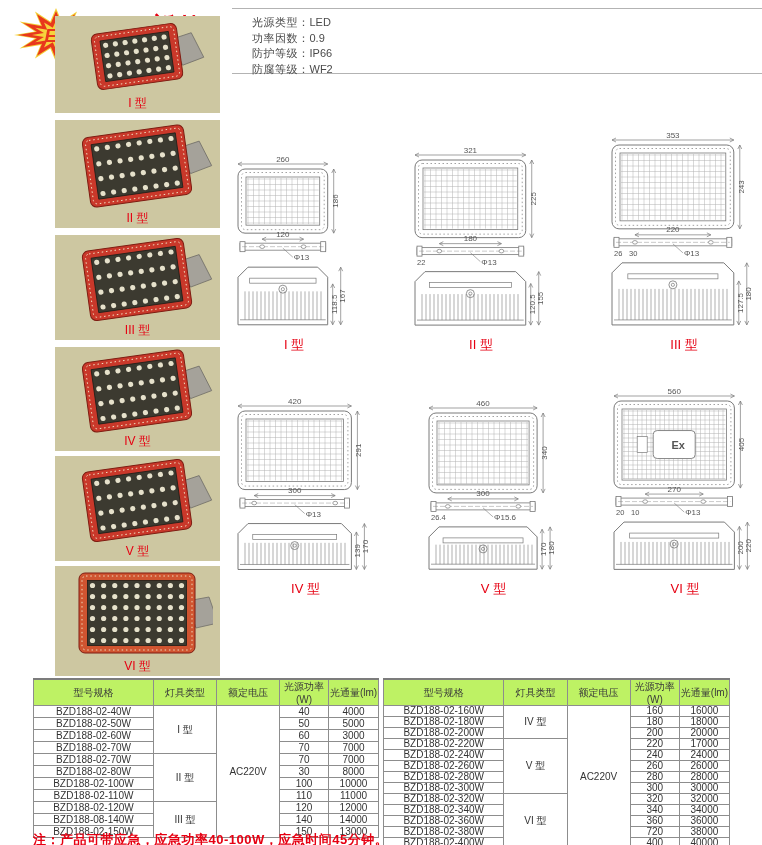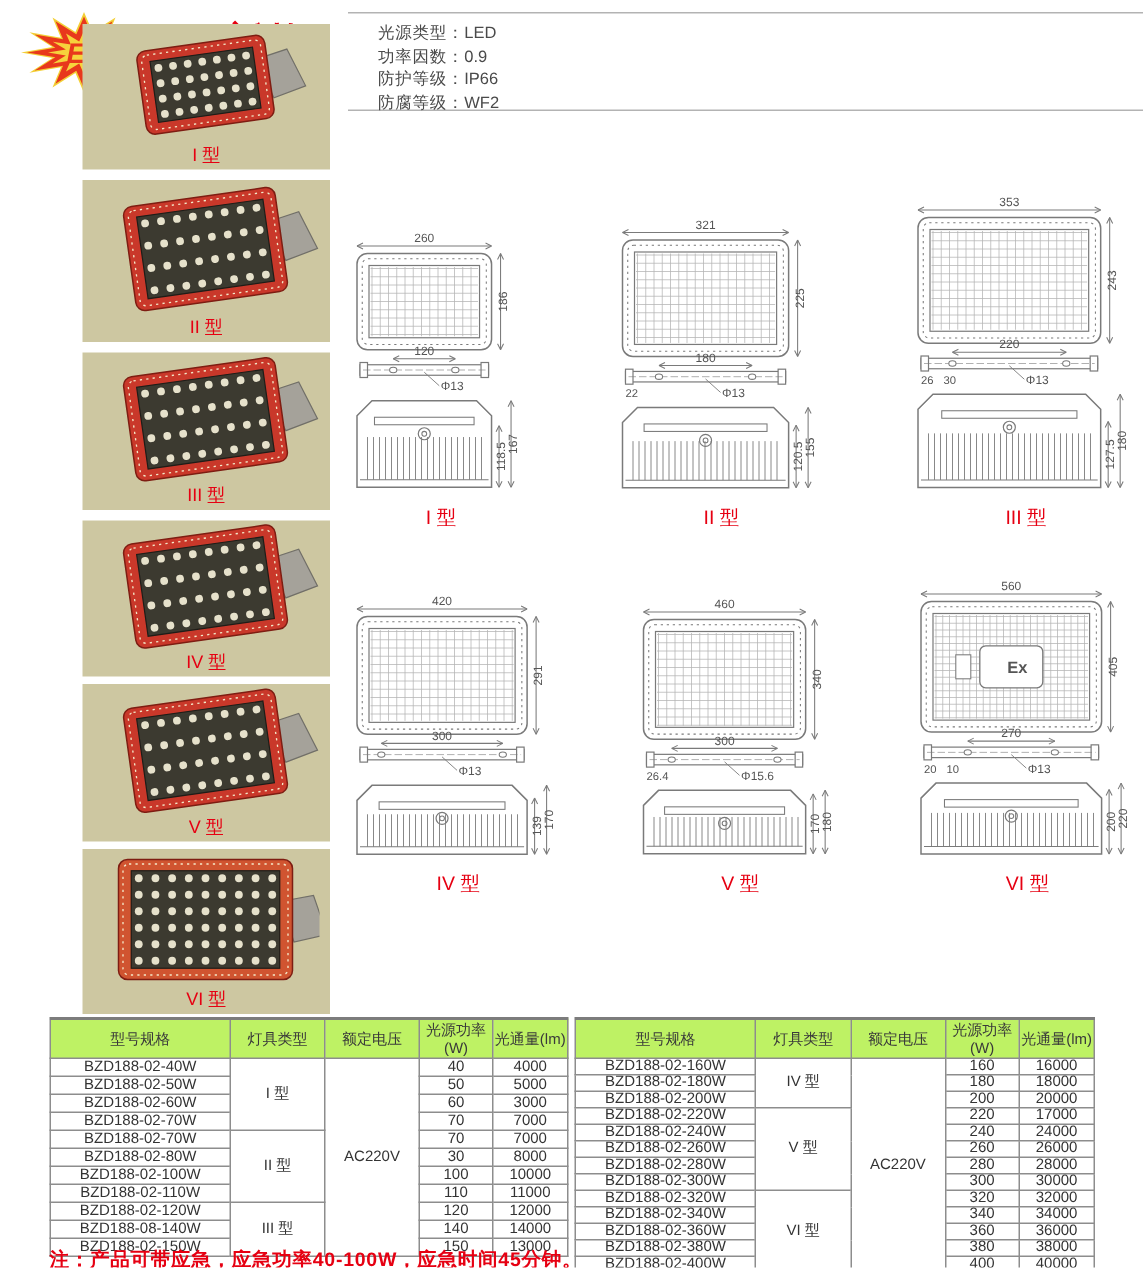--- a/index.html
+++ b/index.html
@@ -1080,21 +1080,21 @@
           <td>340</td>
           <td>34000</td>
         </tr>
         <tr>
           <td>BZD188-02-360W</td>
           <td>360</td>
           <td>36000</td>
         </tr>
         <tr>
           <td>BZD188-02-380W</td>
-          <td>380</td>
+          <td>720</td>
           <td>38000</td>
         </tr>
         <tr>
           <td>BZD188-02-400W</td>
           <td>400</td>
           <td>40000</td>
         </tr>
       </tbody>
     </table>
 </div>

